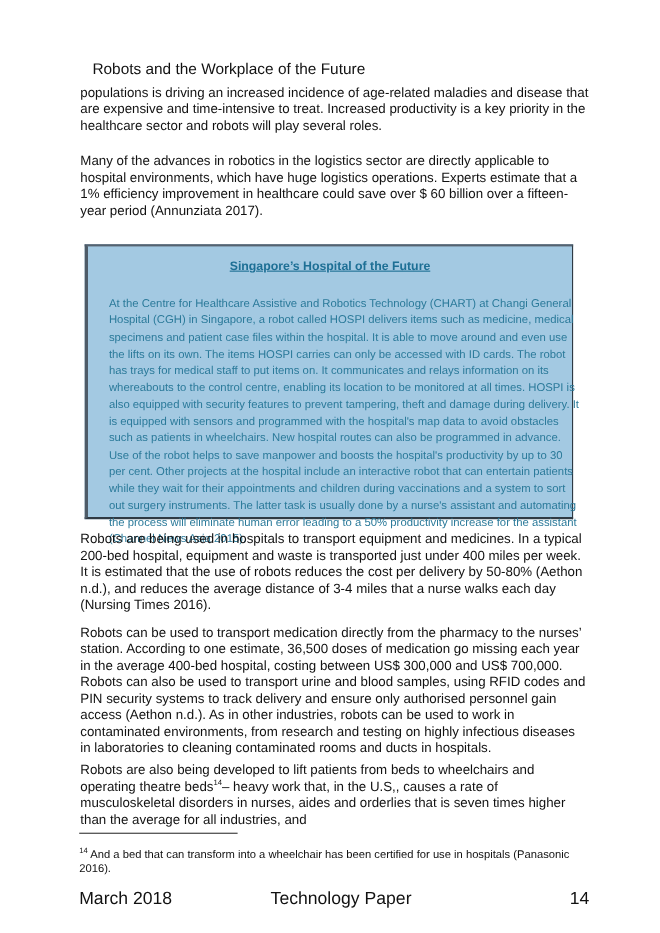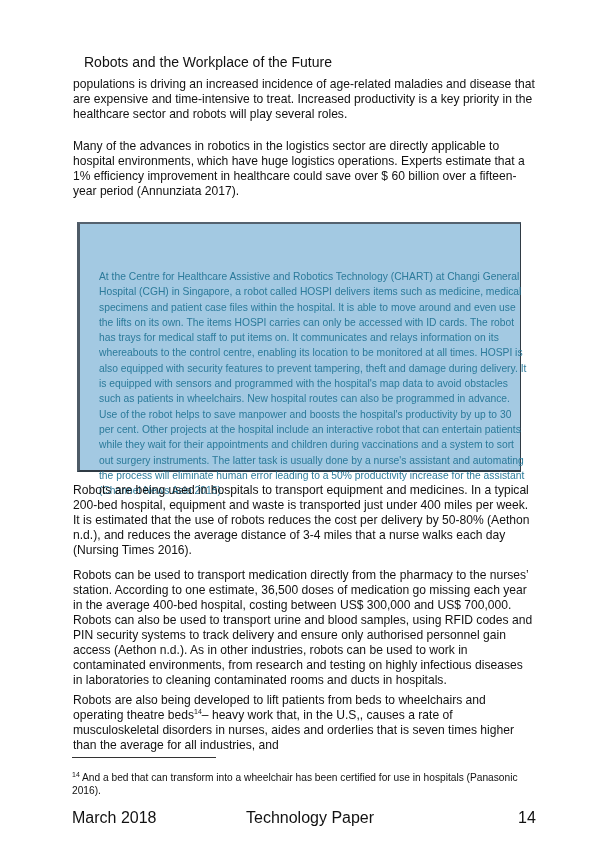--- a/index.html
+++ b/index.html
@@ -21,20 +21,21 @@
 </style>
 </head>
 <body>
 
 <h1 class="page-title">Robots and the Workplace of the Future</h1>
 
 <p class="para" style="top:76px">populations is driving an increased incidence of age-related maladies and disease that are expensive and time-intensive to treat. Increased productivity is a key priority in the healthcare sector and robots will play several roles.</p>
 <p class="para" style="top:138px">Many of the advances in robotics in the logistics sector are directly applicable to hospital environments, which have huge logistics operations. Experts estimate that a 1% efficiency improvement in healthcare could save over $ 60 billion over a fifteen-year period (Annunziata 2017).</p>
 
 <div class="callout">
+  <p class="callout-title">Singapore’s Hospital of the Future</p>
   <p class="callout-body">At the Centre for Healthcare Assistive and Robotics Technology (CHART) at Changi General Hospital (CGH) in Singapore, a robot called HOSPI delivers items such as medicine, medical specimens and patient case files within the hospital. It is able to move around and even use the lifts on its own. The items HOSPI carries can only be accessed with ID cards. The robot has trays for medical staff to put items on. It communicates and relays information on its whereabouts to the control centre, enabling its location to be monitored at all times. HOSPI is also equipped with security features to prevent tampering, theft and damage during delivery. It is equipped with sensors and programmed with the hospital's map data to avoid obstacles such as patients in wheelchairs. New hospital routes can also be programmed in advance. Use of the robot helps to save manpower and boosts the hospital's productivity by up to 30 per cent. Other projects at the hospital include an interactive robot that can entertain patients while they wait for their appointments and children during vaccinations and a system to sort out surgery instruments. The latter task is usually done by a nurse's assistant and automating the process will eliminate human error leading to a 50% productivity increase for the assistant (Channel News Asia 2015).</p>
 </div>
 
 <p class="para" style="top:482px">Robots are being used in hospitals to transport equipment and medicines. In a typical 200-bed hospital, equipment and waste is transported just under 400 miles per week. It is estimated that the use of robots reduces the cost per delivery by 50-80% (Aethon n.d.), and reduces the average distance of 3-4 miles that a nurse walks each day (Nursing Times 2016).</p>
 <p class="para" style="top:567px">Robots can be used to transport medication directly from the pharmacy to the nurses’ station. According to one estimate, 36,500 doses of medication go missing each year in the average 400-bed hospital, costing between US$ 300,000 and US$ 700,000. Robots can also be used to transport urine and blood samples, using RFID codes and PIN security systems to track delivery and ensure only authorised personnel gain access (Aethon n.d.). As in other industries, robots can be used to work in contaminated environments, from research and testing on highly infectious diseases in laboratories to cleaning contaminated rooms and ducts in hospitals.</p>
 
 <p class="para" style="top:692px"><span>Robots are also being developed to lift patients from beds to wheelchairs and operating theatre beds</span><sup>14</sup><span>– heavy work that, in the U.S,, causes a rate of musculoskeletal disorders in nurses, aides and orderlies that is seven times higher than the average for all industries, and</span></p>
 
 <div class="fn-rule"></div>
 <p class="footnote"><sup>14</sup><span> And a bed that can transform into a wheelchair has been certified for use in hospitals (Panasonic 2016).</span></p>

